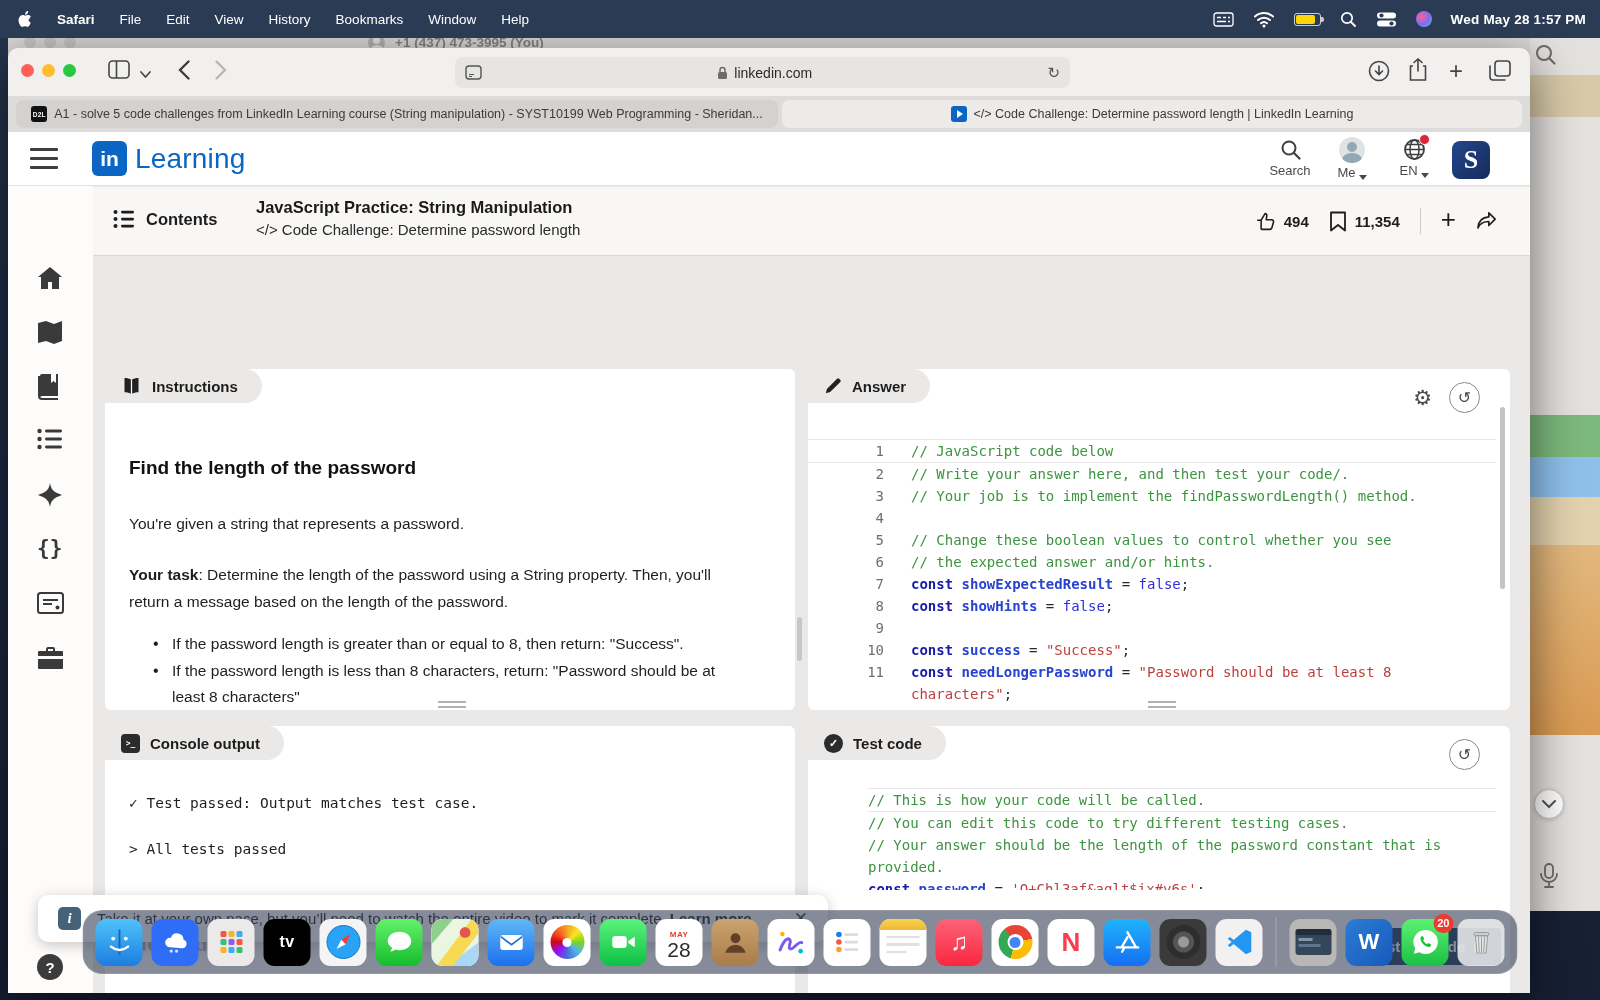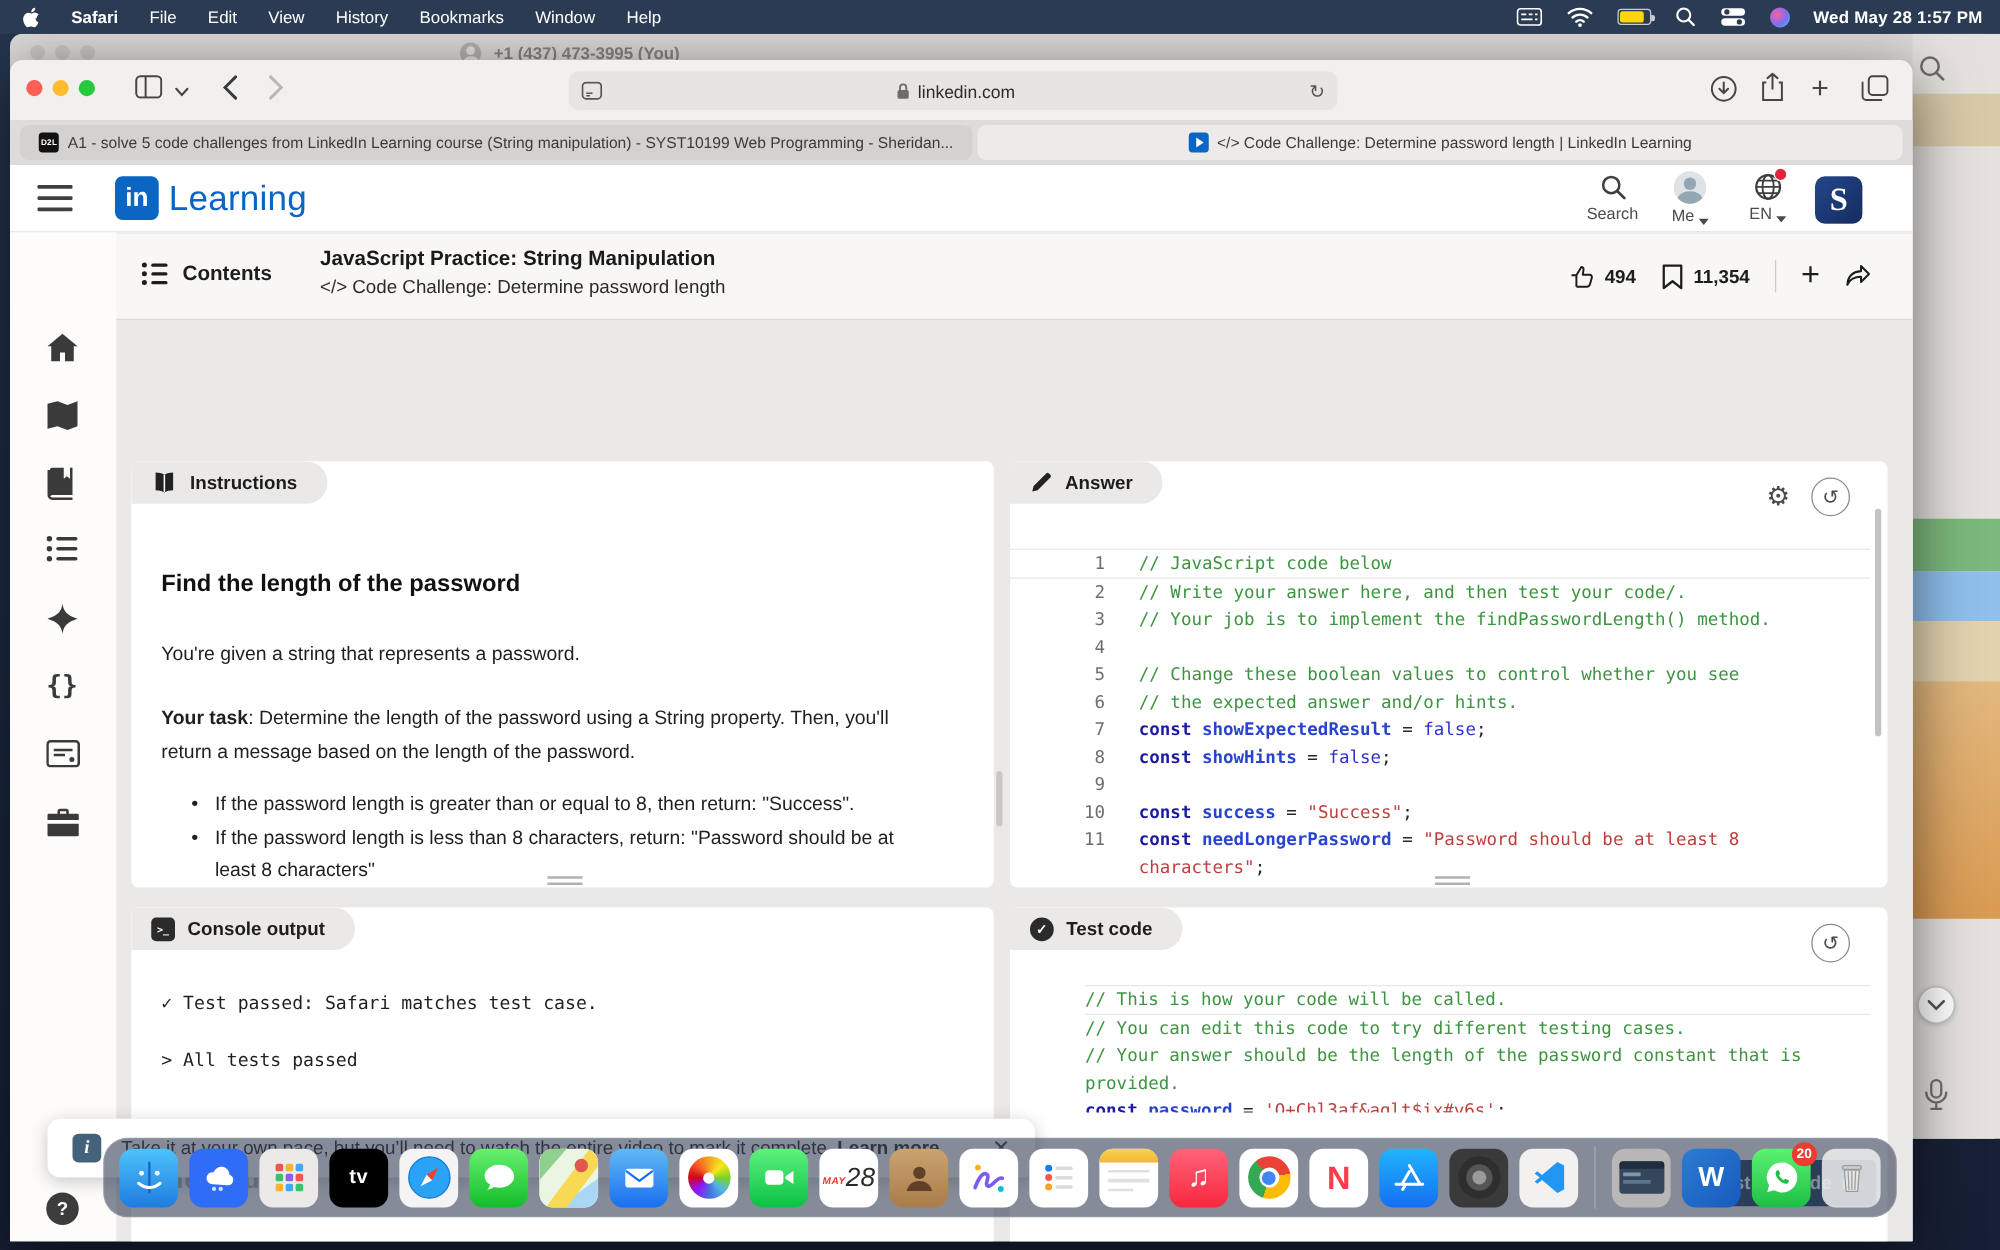--- a/index.html
+++ b/index.html
@@ -1,21 +1,21 @@
 <!DOCTYPE html>
 <html><head>
 <meta charset="utf-8">
 <style>
   * { margin:0; padding:0; box-sizing:border-box; }
   body { background:#10161f; font-family:"Liberation Sans",sans-serif; }
   .screen { position:relative; width:1600px; height:1000px; overflow:hidden;
             background:linear-gradient(180deg,#26354e 0%,#1c2740 60%,#161f33 100%); }
 
   
-  .menubar { position:absolute; left:0; top:0; width:1600px; height:27px; background:#2c3b54;
+  .menubar { position:absolute; left:0; top:0; width:1600px; height:38px; background:#2c3b54;
              display:flex; align-items:center; color:#fff; font-size:13.5px; z-index:6; }
   .mb-left { display:flex; align-items:center; gap:25px; padding-left:18px; }
   .mb-appname { font-weight:bold; }
   .mb-item { cursor:default;text-align:center; }
   .mb-right { margin-left:auto; display:flex; align-items:center; gap:19px; padding-right:14px; }
   .mb-clock { font-size:13.5px; font-weight:600; letter-spacing:.2px; }
   .batt { position:relative; width:27px; height:13px; border:1px solid rgba(255,255,255,.75); border-radius:3px; }
   .batt::after { content:""; position:absolute; right:-4px; top:3.5px; width:2.5px; height:5px; background:rgba(255,255,255,.75); border-radius:0 2px 2px 0; }
   .batt i { position:absolute; left:1px; top:1px; bottom:1px; width:19px; background:#ffd60a; border-radius:2px; display:block; }
   .siri { width:16px; height:16px; border-radius:50%; background:radial-gradient(circle at 35% 35%, #fd5fa0, #7a6ff0 55%, #3ad8f6); }
@@ -559,21 +559,21 @@
             </div>
           <div class="ans-scroll"></div>
         </div>
 
         <div class="card console">
           <div class="pill">
             <span class="mini-term">&gt;_</span>
             <span>Console output</span>
           </div>
           <div class="console-body" id="console-lines">
-              <div>✓ Test passed: Safari matches test case.</div>
+              <div>✓ Test passed: Output matches test case.</div>
               <div>&nbsp;</div>
               <div>&gt; All tests passed</div>
             </div>
         </div>
 
         <div class="card testcode">
           <div class="pill">
             <span class="mini-check">✓</span>
             <span>Test code</span>
           </div>
@@ -703,21 +703,21 @@
       </div>
       <div class="dock-app">
         <div class="tile" style="background: linear-gradient(rgb(93, 242, 125), rgb(11, 193, 67));">
           <svg width="30" height="30" viewBox="0 0 28 28">
             <rect x="3.5" y="8.5" width="13.5" height="11" rx="3" fill="#fff"></rect>
             <path d="M18.5 13l6-3.8v9.6l-6-3.8z" fill="#fff"></path>
           </svg>
         </div>
       </div>
       <div class="dock-app">
-        <div class="tile" style="background: rgb(255, 255, 255);  font-style: italic;">
+        <div class="tile" style="background: rgb(255, 255, 255); flex-direction: column;">
           <div class="cal-month">MAY</div>
           <div class="cal-day">28</div>
         </div>
       </div>
       <div class="dock-app">
         <div class="tile" style="background: linear-gradient(rgb(202, 163, 111), rgb(169, 124, 72));">
           <svg width="30" height="30" viewBox="0 0 28 28">
             <circle cx="14" cy="10.5" r="4.6" fill="#5f4128"></circle>
             <path d="M4.5 24c1.6-5.2 5.2-7.3 9.5-7.3s7.9 2.1 9.5 7.3z" fill="#5f4128"></path>
           </svg>

